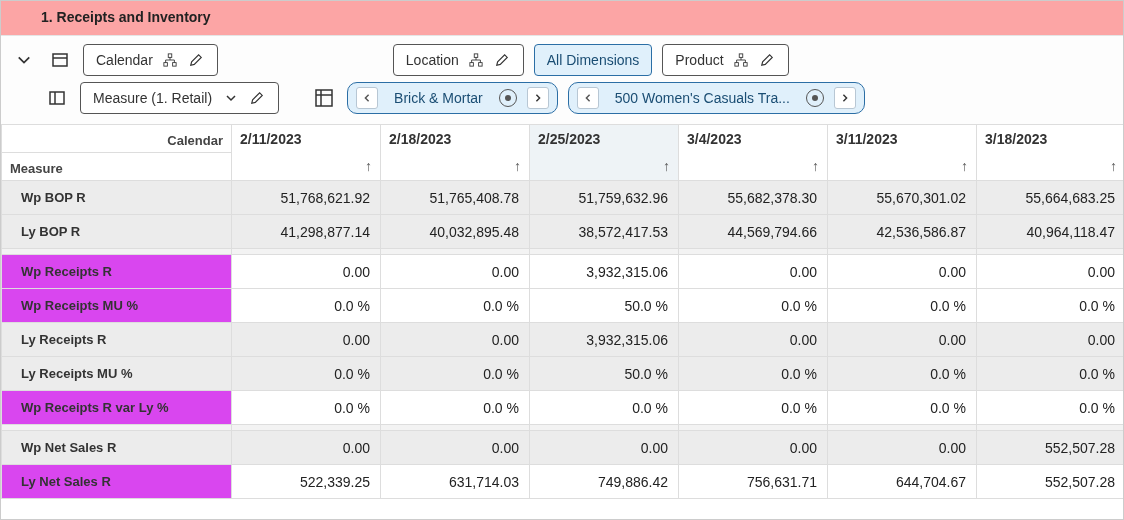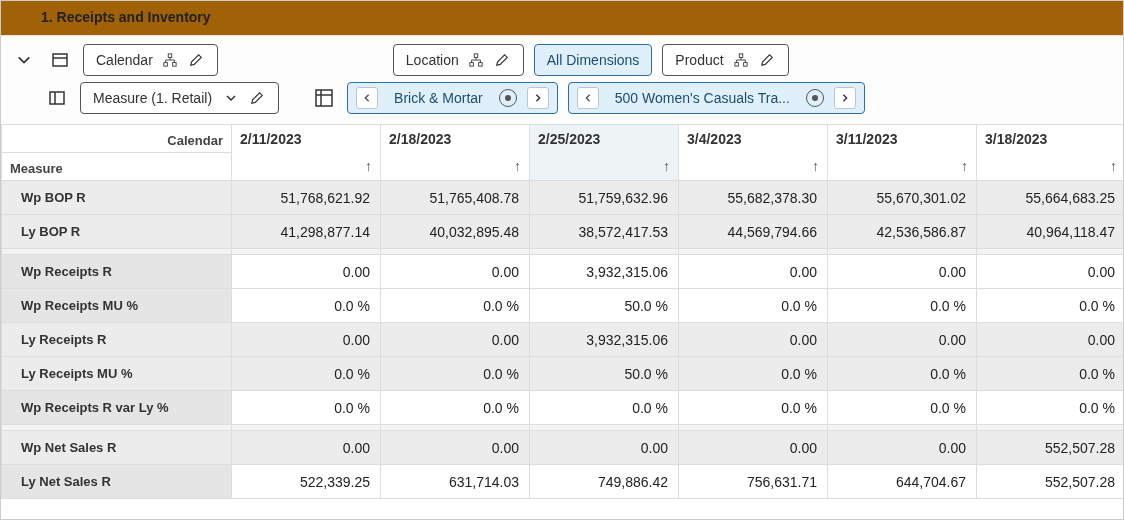--- a/index.html
+++ b/index.html
@@ -1,45 +1,45 @@
 <!DOCTYPE html>
 <html><head>
 <meta charset="utf-8">
 <style>
   * { box-sizing: border-box; }
   html, body { margin:0; padding:0; font-family: Arial, Helvetica, sans-serif; font-size:13px; color:#333; background:#f6f7f8; }
   .container { width:1124px; height:520px; background:#fff; border:1px solid #ccc; overflow:hidden; }
-  .section-header { padding:8px 14px 10px 40px; font-weight:bold; font-size:14px; color:#222; background:#a16207; border-bottom:1px solid #e5e5e5;}
+  .section-header { padding:8px 14px 10px 40px; font-weight:bold; font-size:14px; color:#222; background:#fca5a5; border-bottom:1px solid #e5e5e5;}
   .toolbar { display:flex; flex-direction:column; gap:6px; padding:8px 10px 10px 10px; background:#fdfdfd; }
   .toolbar-row { display:flex; align-items:center; gap:10px; }
   .toolbar-row.top { }
   .icon-btn { width:26px; height:26px; display:inline-flex; align-items:center; justify-content:center; border:none; background:transparent; border-radius:4px; cursor:pointer; color:#333; }
   .pill { display:inline-flex; align-items:center; gap:8px; height:32px; padding:0 12px; border:1px solid #555; border-radius:4px; background:#fff; font-size:14px; }
   .pill.highlight { background:#e0f0fb; border-color:#2b6ea5; color:#1a4d73; font-weight:500;}
   .mini-icon { display:inline-flex; align-items:center; justify-content:center; width:18px; height:18px; }
   svg { display:block; }
   .drop-arrow { margin-left:2px; }
   .second-toolbar-left { display:flex; align-items:center; gap:10px; padding-left:33px;}
-  .nav-pill { display:inline-flex; align-items:center; gap:10px; height:32px; padding:0 8px; border:1px solid #2b6ea5; border-radius:4px; background:#e0f0fb; color:#1a4d73; font-size:14px; }
+  .nav-pill { display:inline-flex; align-items:center; gap:10px; height:32px; padding:0 8px; border:1px solid #2b6ea5; border-radius:10px; background:#e0f0fb; color:#1a4d73; font-size:14px; }
   .nav-pill .label { padding:0 6px; white-space:nowrap; overflow:hidden; text-overflow:ellipsis; max-width:230px; }
   .nav-btn { width:22px; height:22px; border-radius:3px; border:1px solid #b8c7d4; background:#fff; display:inline-flex; align-items:center; justify-content:center; cursor:pointer; }
   .target-icon { width:18px; height:18px; border:1px solid #555; border-radius:50%; display:inline-flex; align-items:center; justify-content:center; }
   .target-icon::after { content:""; width:6px; height:6px; border-radius:50%; background:#555; }
   .table-wrap { overflow:hidden; }
   table { border-collapse:collapse; width:100%; table-layout:fixed; }
   th, td { border:1px solid #ddd; padding:0; height:34px; }
   .colhead { font-size:14px; color:#333; position:relative; padding:6px 8px; text-align:left; vertical-align:top; background:#fff; height:52px; }
   .colhead.sel { background:#eef3f6;margin-top:36px; }
   .sort-arrow { position:absolute; right:8px; bottom:6px; color:#555; font-size:14px; }
   .rowhead { text-align:left; font-size:13px; color:#333; padding:0 19px; background:#fff; height:34px; }
   .corner-top { text-align:right; font-size:13px; color:#444; padding:4px 8px; vertical-align:bottom; height:28px;}
   .corner-bottom { text-align:left; font-size:13px; color:#444; padding:4px 8px; vertical-align:bottom; height:28px;margin-left:15px;}
   .cell { text-align:right; padding:0 10px; font-size:14px; color:#222; }
   tr.shaded td.cell, tr.shaded th.rowhead-cell { background:#ececec; }
-  th.rowhead-cell { background:#e5e5e5; }
+  th.rowhead-cell { background:#d946ef; }
   .group-gap td, .group-gap th { height:6px; background:#f3f3f3; border-left:1px solid #ddd; border-right:1px solid #ddd; padding:0;}
   col.label { width:230px; }
   col.data { width:149px; }
   .spacer-flex { flex:0 0 155px; }
 </style>
 </head>
 <body>
 
 <div class="container">
   <div class="section-header">1. Receipts and Inventory</div>

